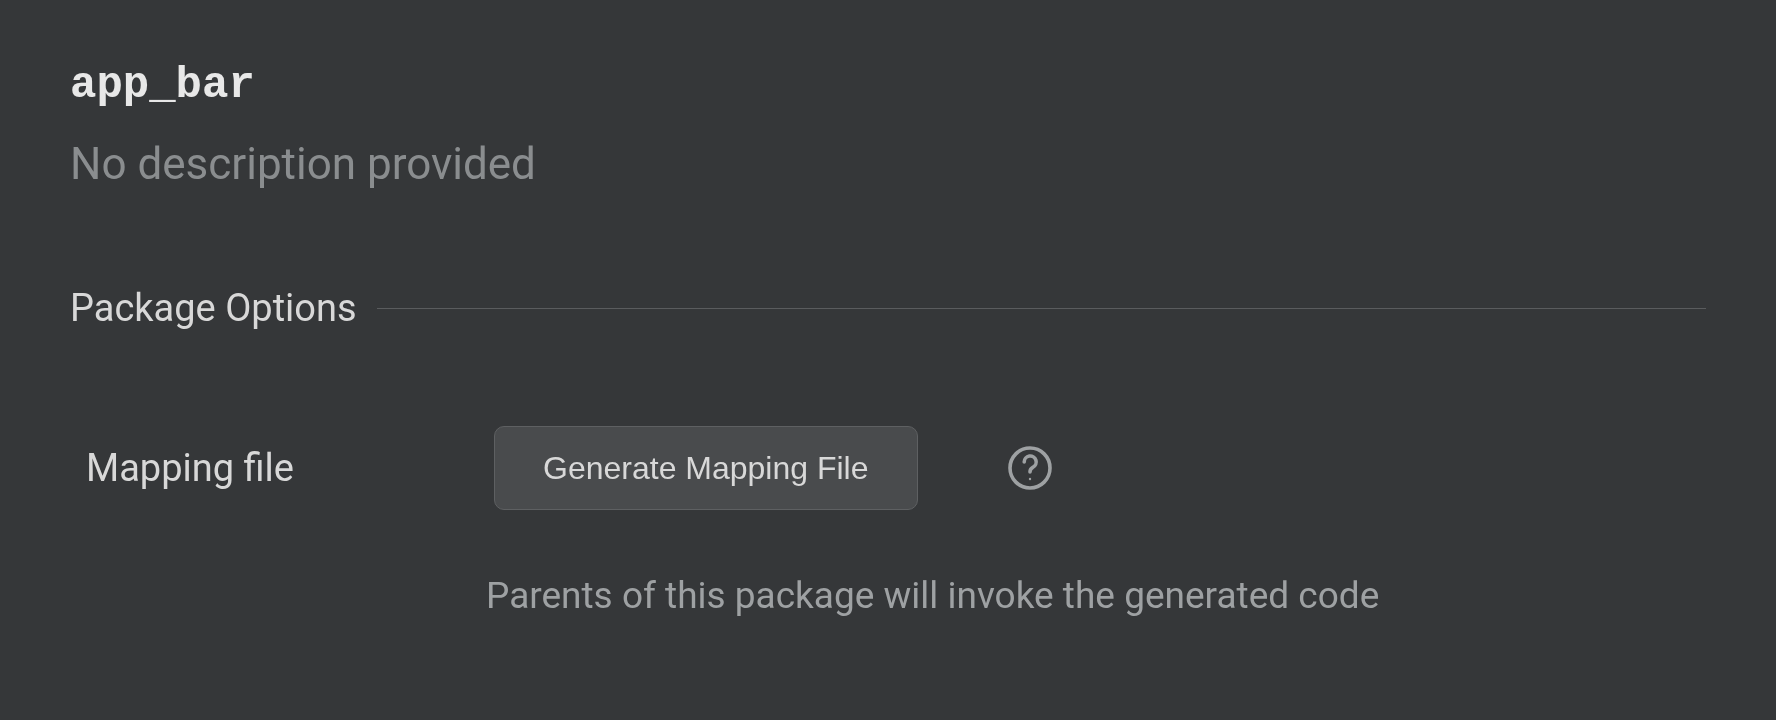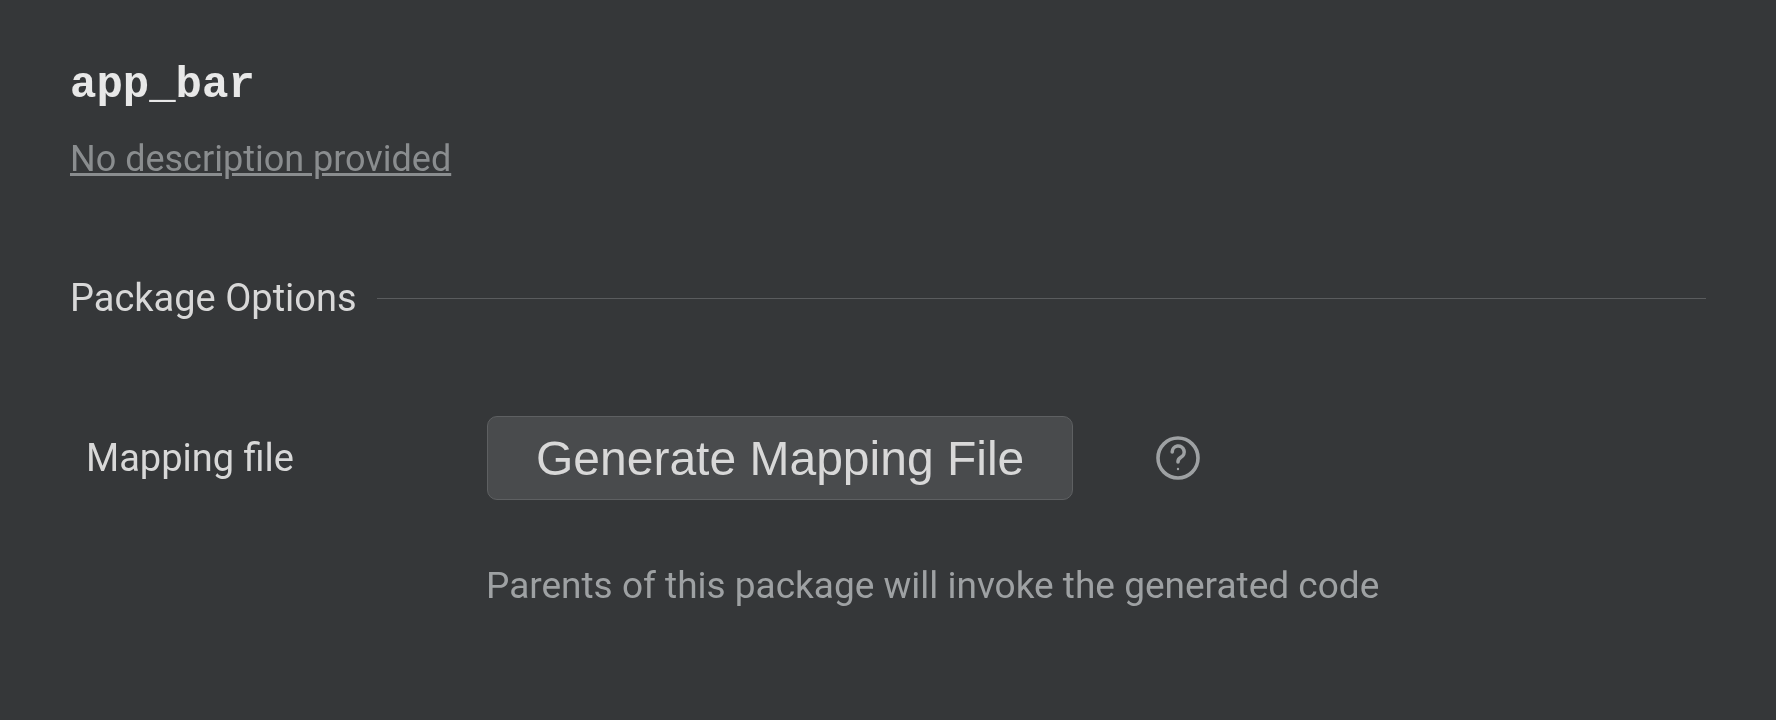--- a/index.html
+++ b/index.html
@@ -19,24 +19,23 @@
       padding: 60px 70px 0 70px;
     }
     .package-title {
       font-size: 44px;
       font-weight: 700;
       color: #e8e8e8;
       margin-bottom: 28px;
       font-family: Liberation Mono, monospace;
     }
     .package-description {
-      font-size: 36px;
+      font-size: 44px;
       color: #8a8d8f;
       margin-bottom: 96px;
-      text-decoration: underline;
     }
     .section-header {
       display: flex;
       align-items: center;
       gap: 20px;
       margin-bottom: 96px;
     }
     .section-title {
       font-size: 38px;
       font-weight: 400;
@@ -45,38 +44,38 @@
     }
     .section-divider {
       flex: 1;
       height: 1px;
       background-color: #5a5c5e;
     }
     .option-row {
       display: flex;
       align-items: center;
       padding-left: 16px;
-      gap: 1px;
+      gap: 8px;
       margin-bottom: 64px;
     }
     .option-label {
       font-size: 38px;
       color: #d8d8d8;
       width: 400px;
       flex-shrink: 0;
     }
     .btn {
       display: inline-flex;
       align-items: center;
       height: 84px;
       padding: 0 48px;
       background-color: #494b4d;
       border: 1px solid #5e6062;
       border-radius: 10px;
-      font-size: 48px;
+      font-size: 32px;
       color: #d8d8d8;
       cursor: pointer;
     }
     .help-icon {
       display: inline-flex;
       align-items: center;
       justify-content: center;
       margin-left: 80px;
       cursor: pointer;
     }

